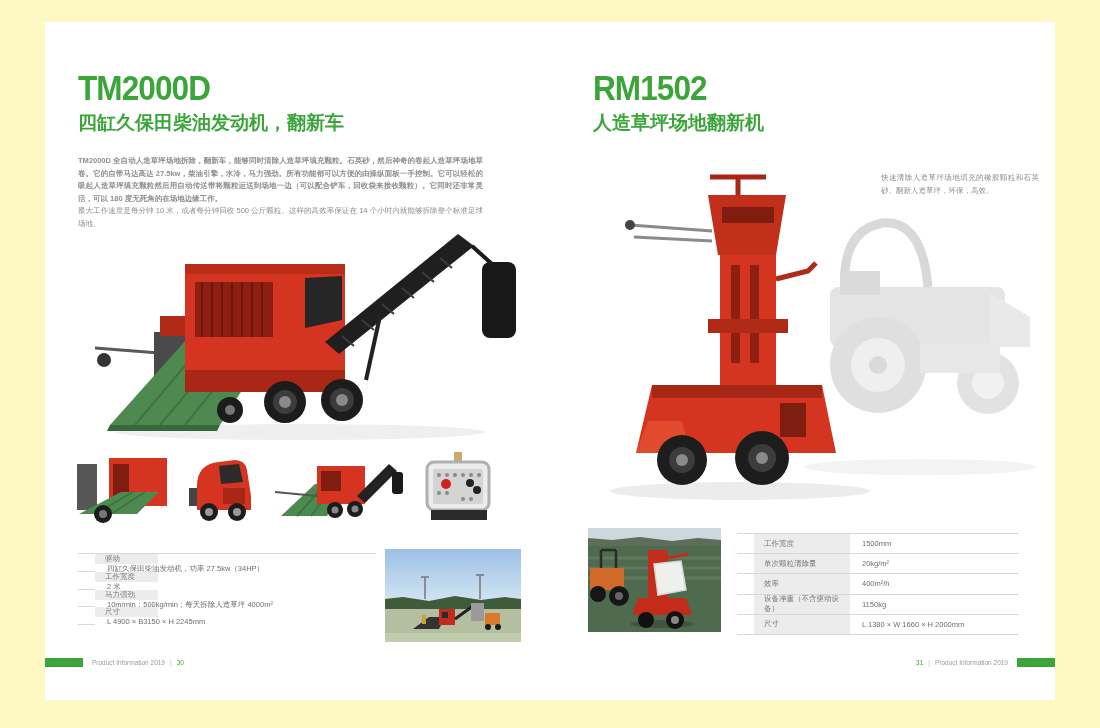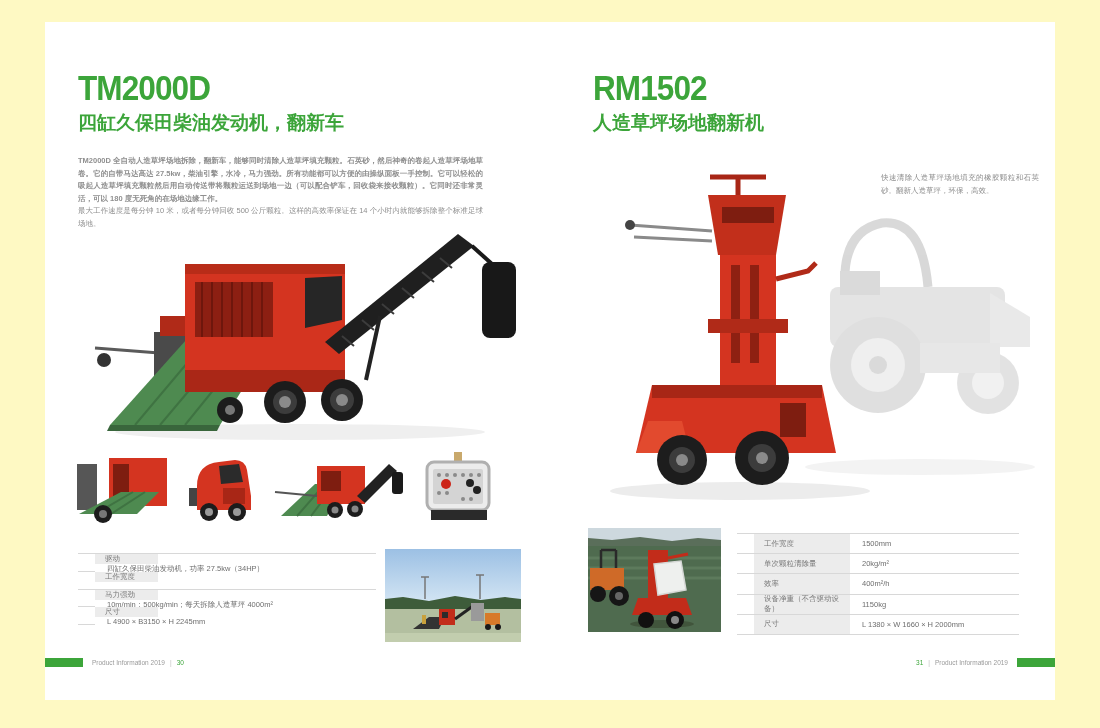--- a/index.html
+++ b/index.html
@@ -150,20 +150,21 @@
         </svg>
       </div>
 
       <div class="spec-table table-left" style="left:33px;top:531px;width:298px;">
         <div class="trow">
           <div class="tlabel">驱动</div>
           <div class="tvalue">四缸久保田柴油发动机，功率 27.5kw（34HP）</div>
         </div>
         <div class="trow">
           <div class="tlabel">工作宽度</div>
+          <div class="tvalue">2 米</div>
         </div>
         <div class="trow">
           <div class="tlabel">马力强劲</div>
           <div class="tvalue">10m/min；500kg/min；每天拆除人造草坪 4000m²</div>
         </div>
         <div class="trow">
           <div class="tlabel">尺寸</div>
           <div class="tvalue">L 4900 × B3150 × H 2245mm</div>
         </div>
       </div>

